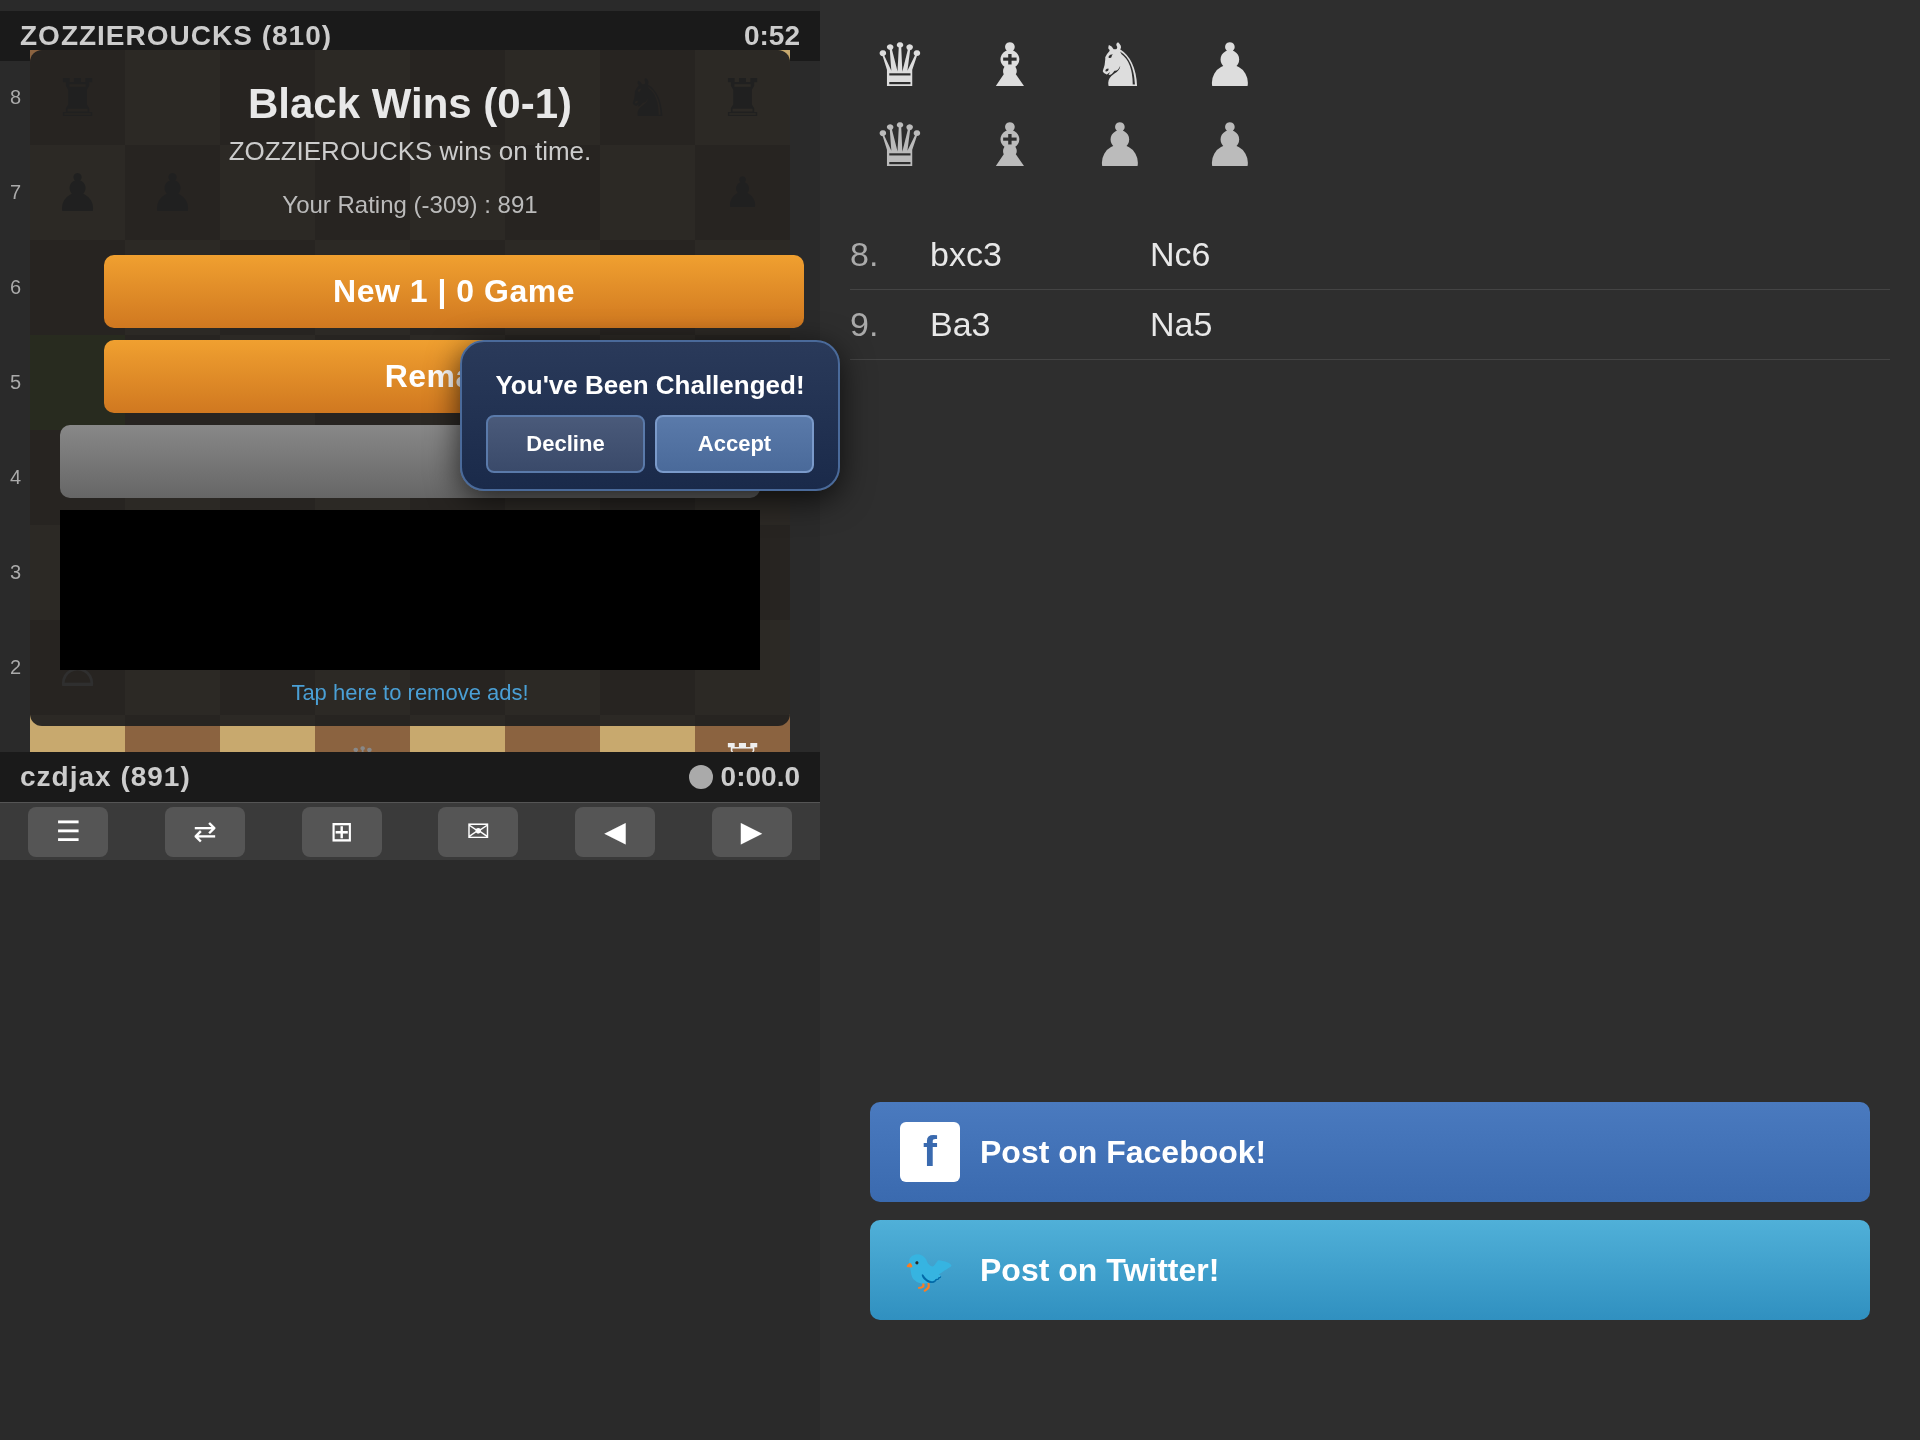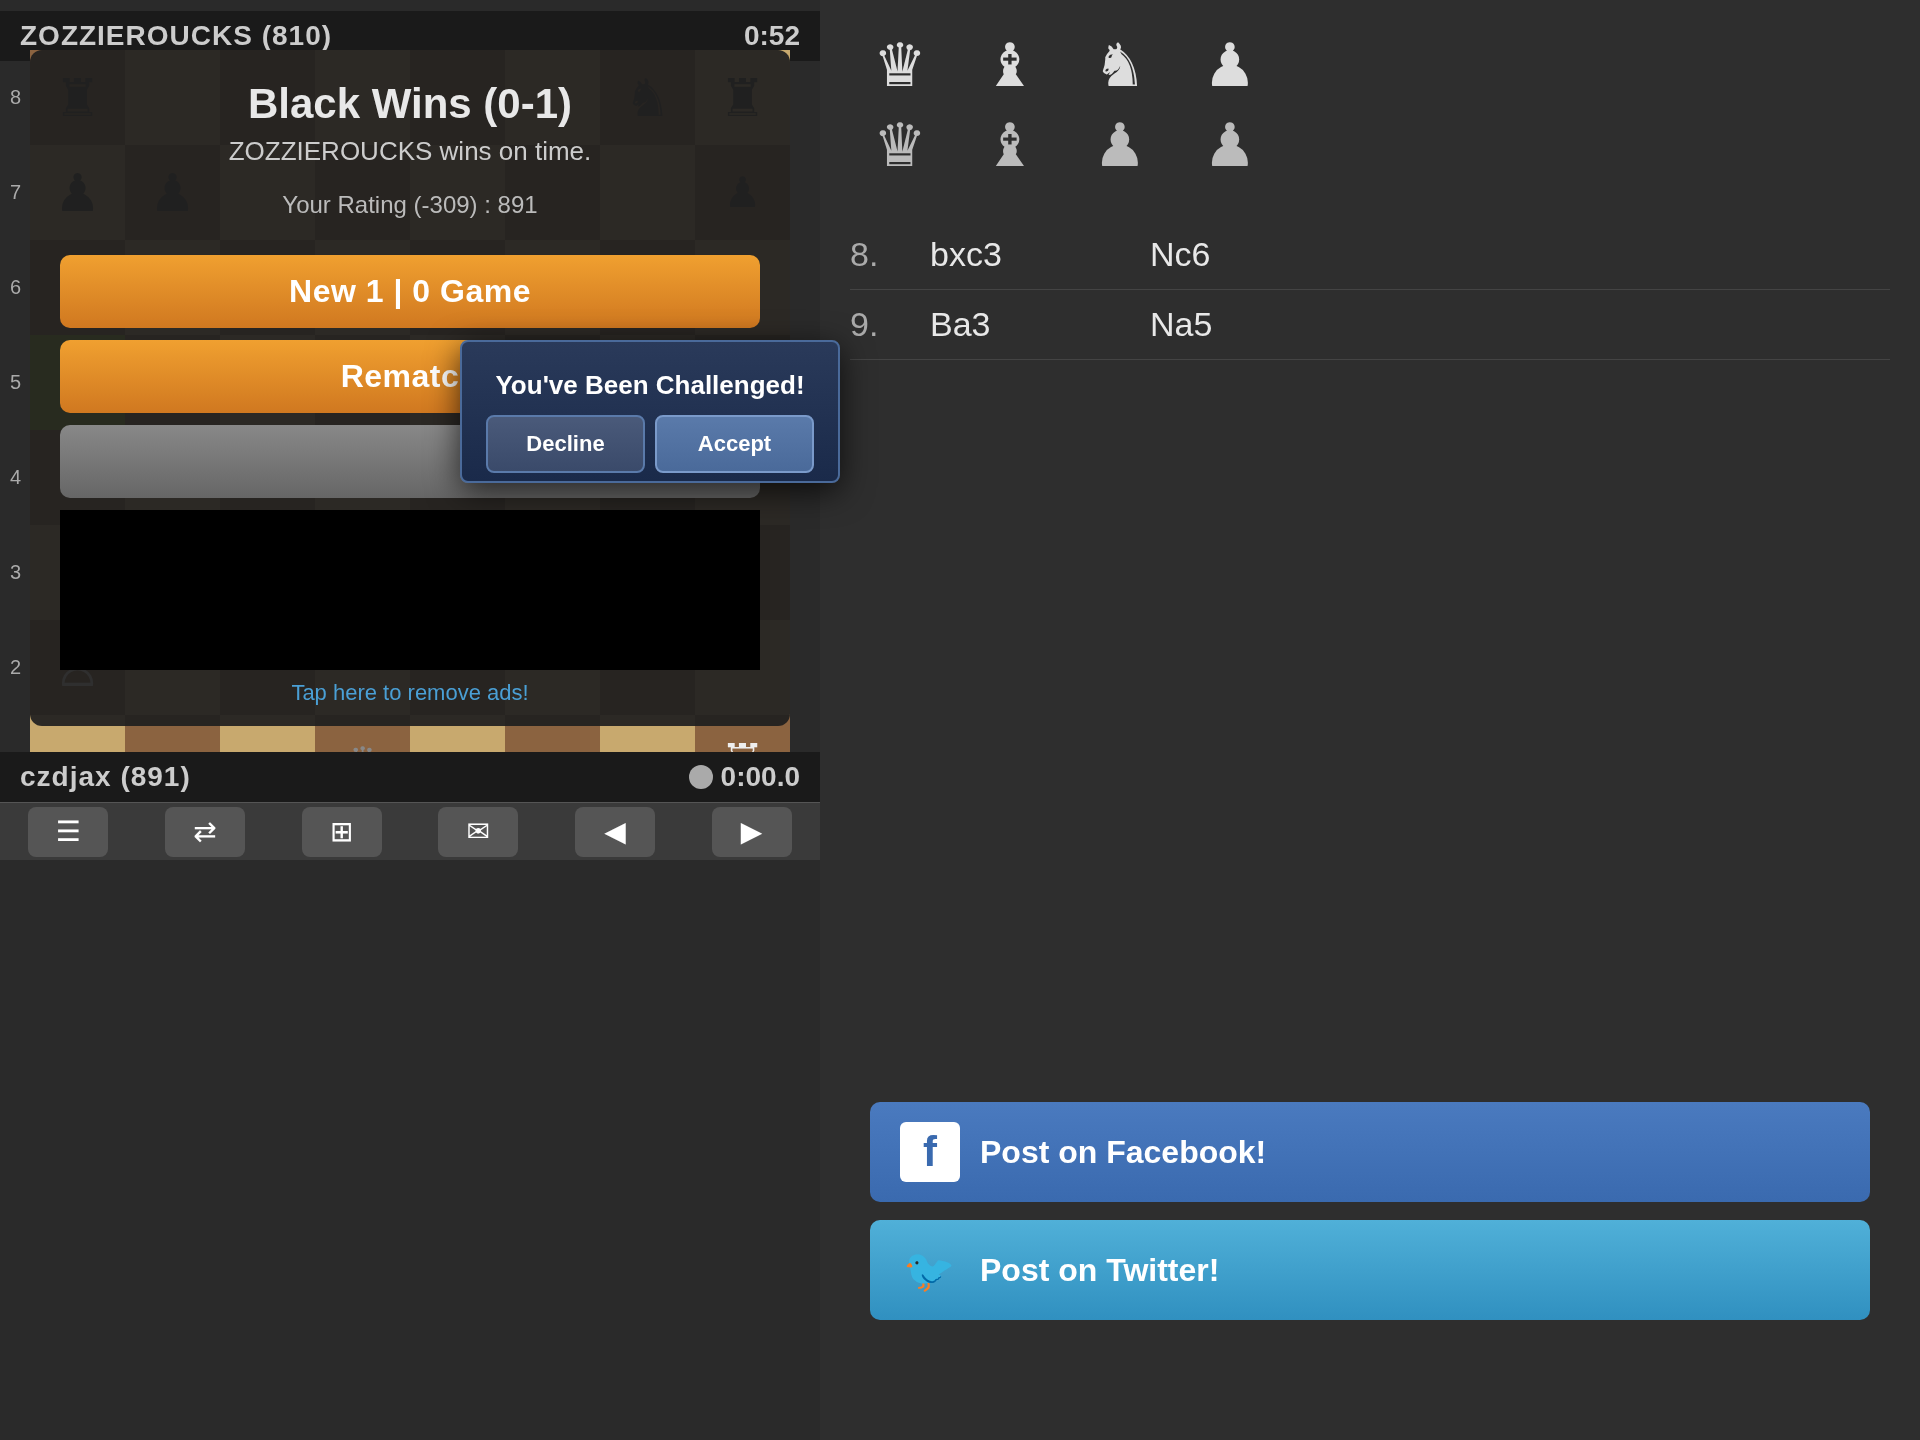--- a/index.html
+++ b/index.html
@@ -188,20 +188,21 @@
       background: linear-gradient(to bottom, #f0a030, #d07820);
       border: none;
       border-radius: 10px;
       color: white;
       font-size: 32px;
       font-weight: bold;
       text-align: center;
       margin-bottom: 12px;
       cursor: pointer;
       letter-spacing: 0.5px;
+      margin-left: 44px;
     }
 
     .gray-btn {
       display: block;
       width: 100%;
       padding: 18px;
       background: linear-gradient(to bottom, #888, #666);
       border: none;
       border-radius: 10px;
       color: white;
@@ -319,22 +320,22 @@
     }
 
     
     .challenge-dialog {
       position: absolute;
       top: 340px;
       left: 460px;
       width: 380px;
       background: linear-gradient(to bottom, #2a3a5a, #1a2a4a);
       border: 2px solid #4a6a9a;
-      border-radius: 8px;
-      padding: 28px 24px 8px;
+      border-radius: 24px;
+      padding: 28px 24px 16px;
       z-index: 20;
       box-shadow: 0 8px 32px rgba(0,0,0,0.7);
     }
 
     .challenge-title {
       text-align: center;
       color: white;
       font-size: 26px;
       font-weight: bold;
       margin-bottom: 14px;

